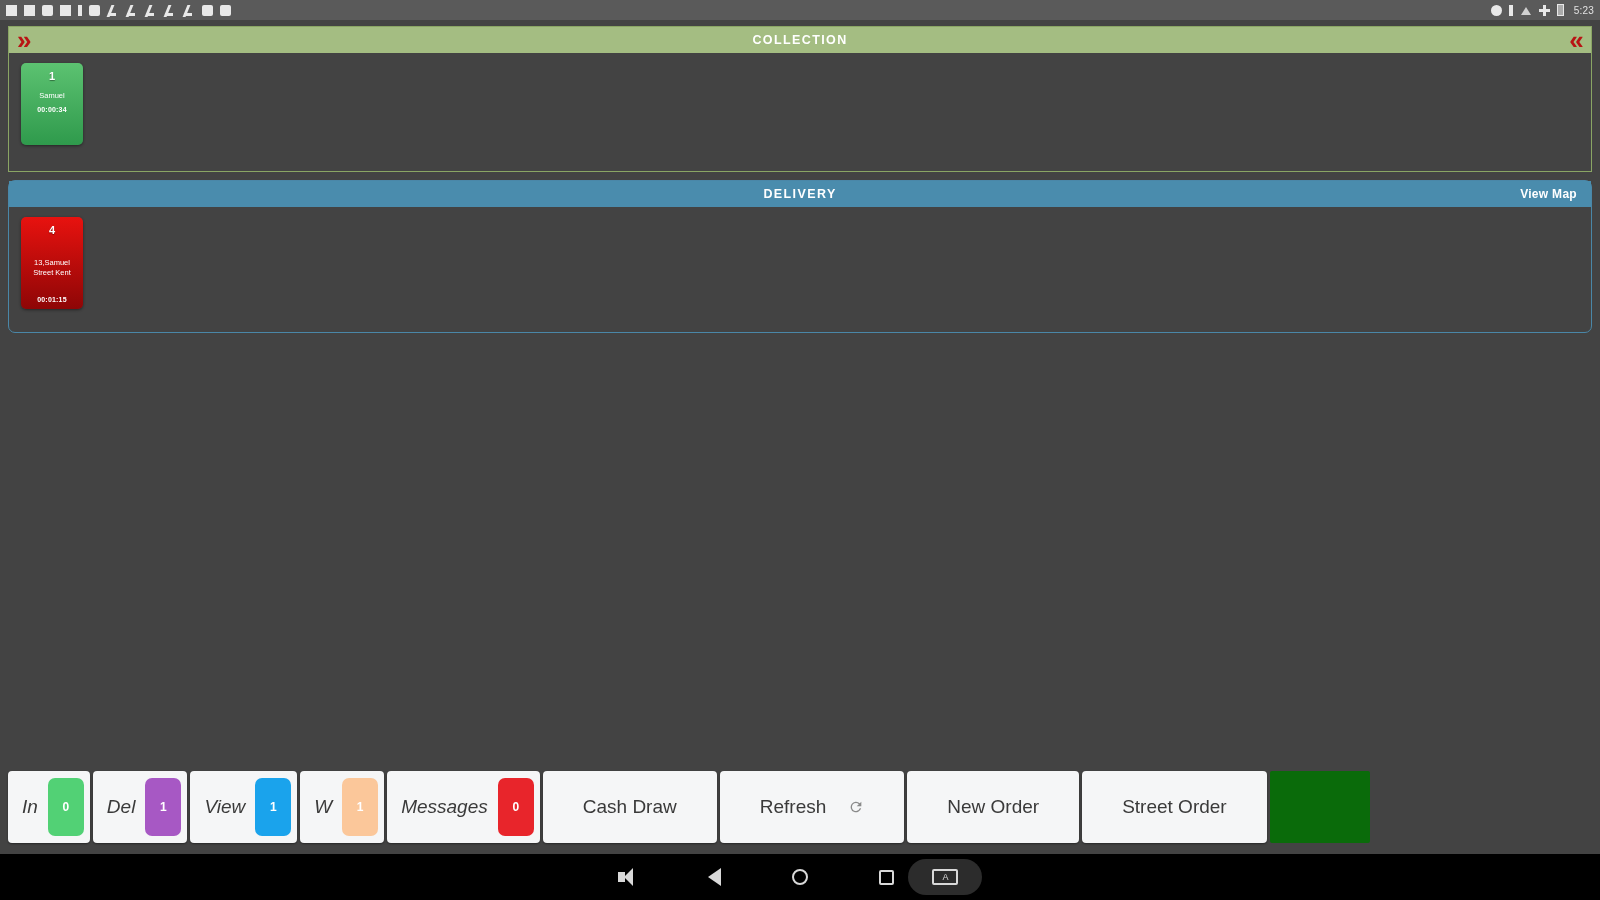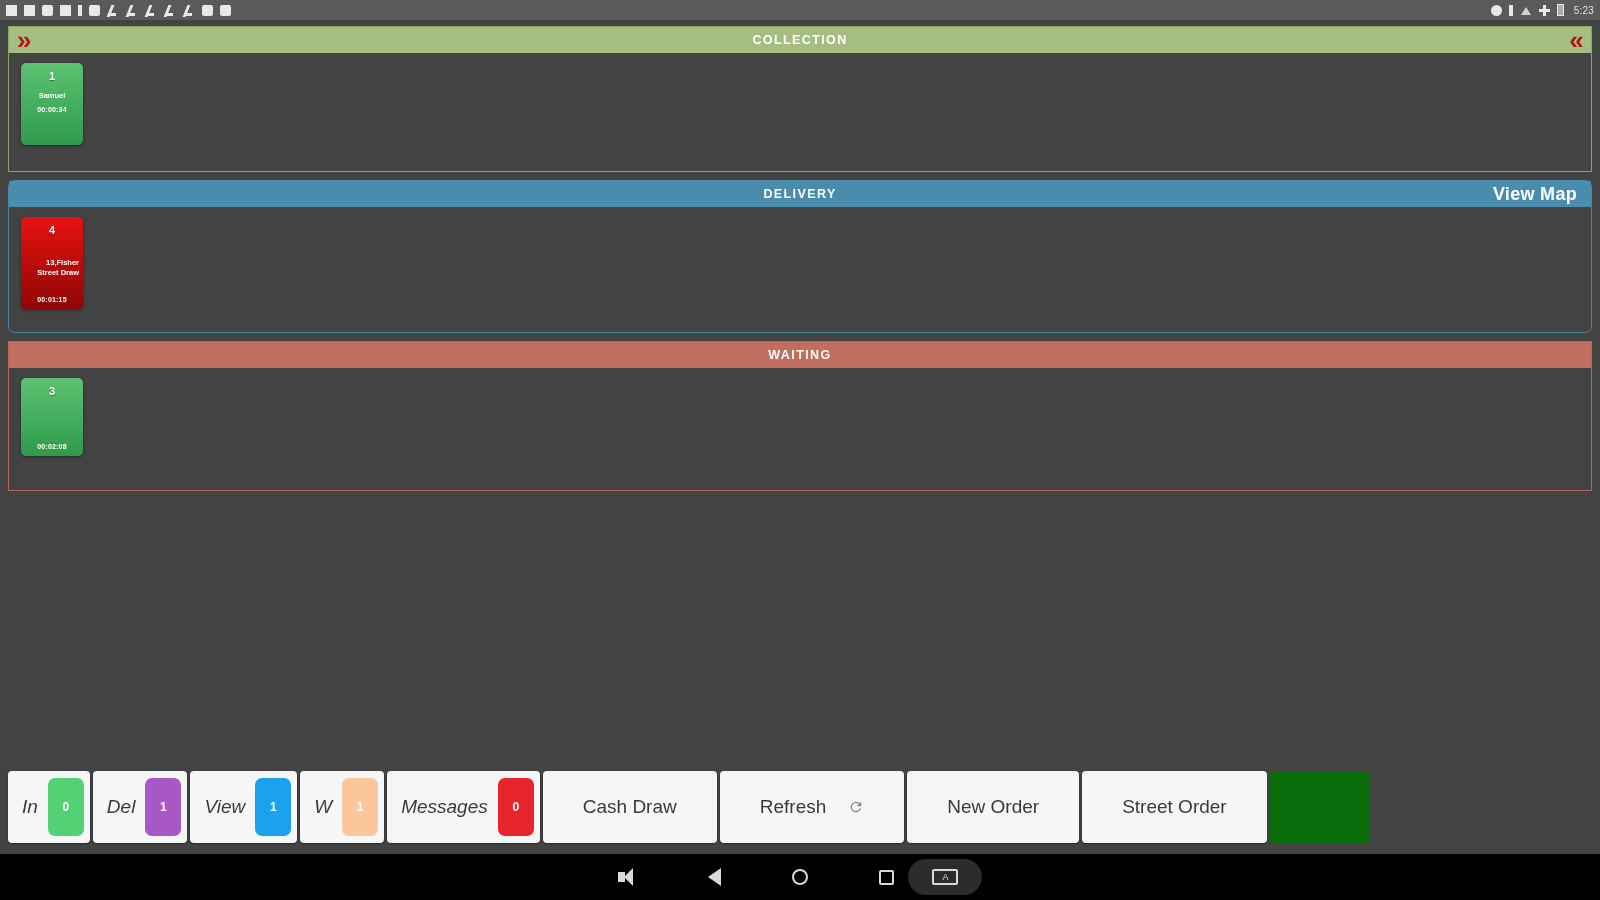--- a/index.html
+++ b/index.html
@@ -100,21 +100,21 @@
     color: #b81414;
     font-size: 26px; font-weight: bold;
     line-height: 1;
   }
   .chev.left  { left: 8px; }
   .chev.right { right: 6px; }
 
   .view-map {
     position: absolute; right: 14px; top: 50%;
     transform: translateY(-50%);
-    color: #ffffff; font-size: 18px; font-weight: bold;
+    color: #ffffff; font-size: 12px; font-weight: bold;
     letter-spacing: .3px;
   }
 
   .sec-body {
     min-height: 120px;
     padding: 10px 12px;
     display: flex; flex-wrap: wrap; gap: 12px;
     align-items: flex-start;
   }
   .collection .sec-body { min-height: 118px; }
@@ -144,22 +144,21 @@
   }
   .tile-num {
     font-size: 11px; font-weight: bold;
     margin-bottom: 9px;
     text-shadow: 0 1px 1px rgba(0,0,0,.4);
   }
   .tile-name {
     font-size: 7.5px; line-height: 1.25;
     margin-bottom: 6px;
     word-break: break-word;
-    font-weight: bold;
-    text-align: right;
+    font-weight: normal;
   }
   .tile-timer {
     font-size: 7px; font-weight: bold;
     letter-spacing: .2px;
   }
 
   
   .toolbar {
     position: absolute;
     left: 8px; right: 8px; bottom: 57px;
@@ -308,37 +307,26 @@
   </div>
 
   <div class="section delivery">
     <div class="sec-header">
       <span>DELIVERY</span>
       <span class="view-map">View Map</span>
     </div>
     <div class="sec-body">
       <div class="tile red">
         <div class="tile-num">4</div>
-        <div class="tile-name">13,Fisher Street Draw</div>
+        <div class="tile-name">13,Samuel Street Kent</div>
         <div class="tile-timer">00:01:15</div>
       </div>
     </div>
   </div>
 
-  <div class="section waiting">
-    <div class="sec-header">
-      <span>WAITING</span>
-    </div>
-    <div class="sec-body">
-      <div class="tile green short">
-        <div class="tile-num">3</div>
-        <div class="tile-timer">00:02:08</div>
-      </div>
-    </div>
-  </div>
 </div>
 
 <div class="toolbar">
 
   <div class="tb-btn counter">
     <span class="tb-label">In</span>
     <span class="badge green">0</span>
   </div>
 
   <div class="tb-btn counter">

